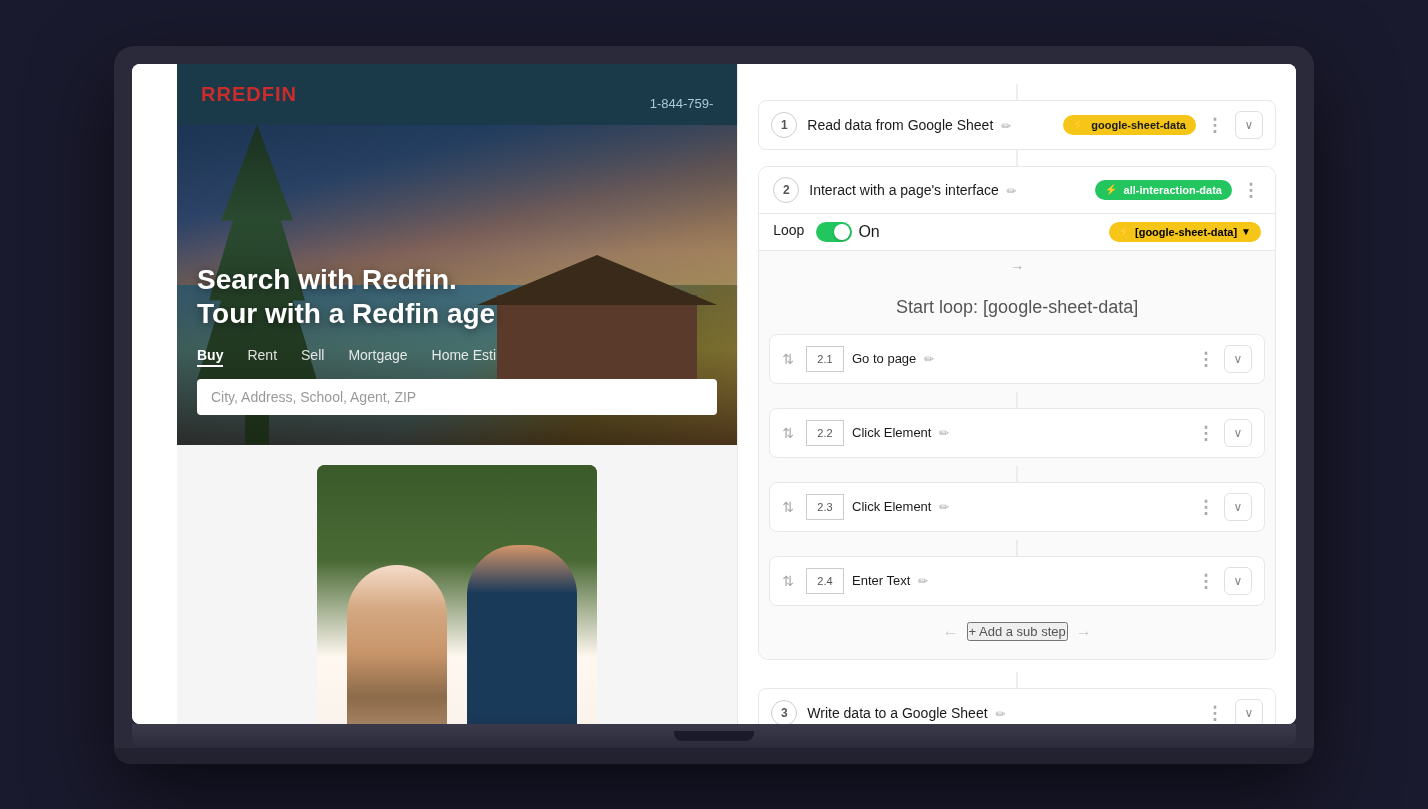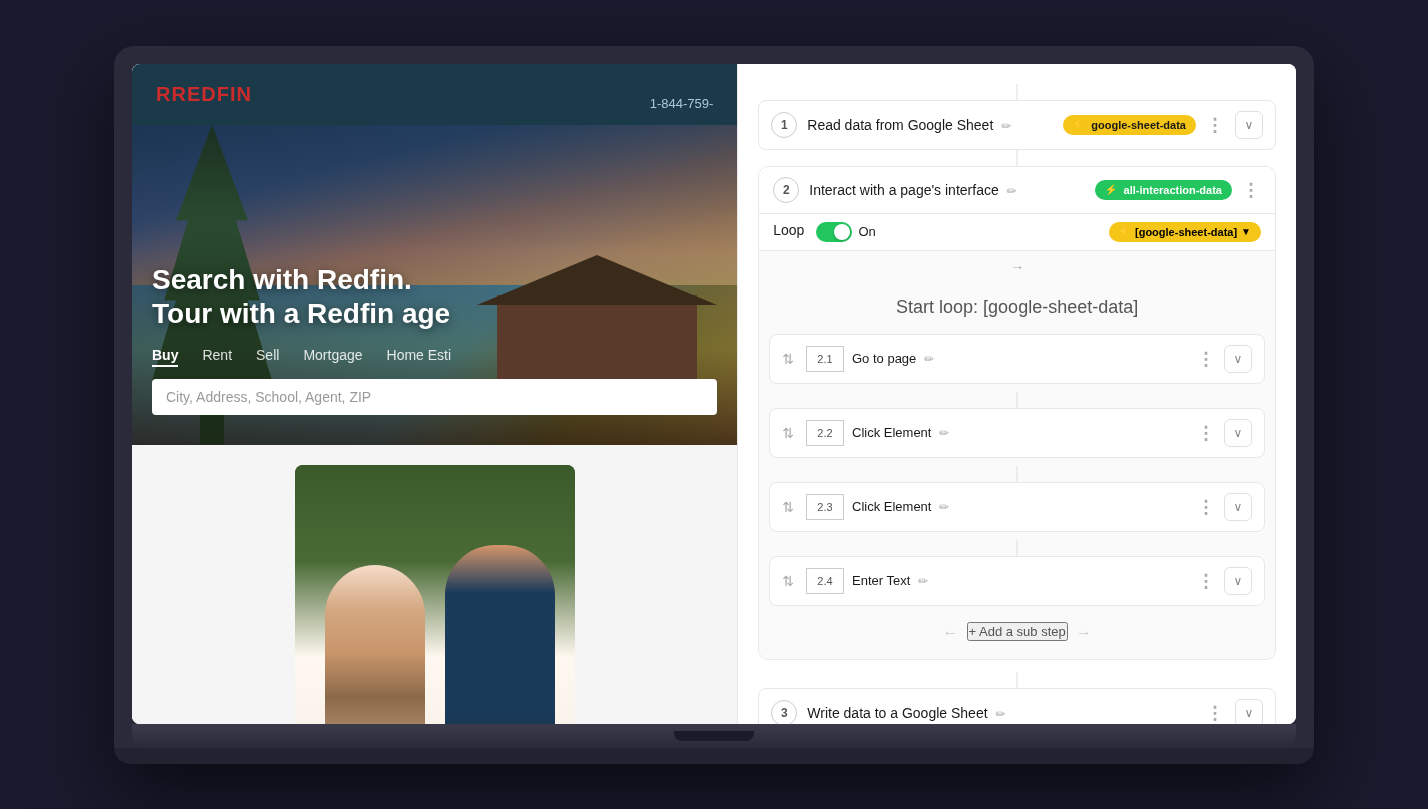--- a/index.html
+++ b/index.html
@@ -31,20 +31,21 @@
       position: relative;
     }
 
     
     .left-panel {
       width: 52%;
       height: 100%;
       background: #fff;
       overflow: hidden;
       position: relative;
+      padding-left: 45px;
     }
 
     .redfin-header {
       background: #1a3a4a;
       padding: 14px 24px;
       display: flex;
       align-items: center;
       justify-content: space-between;
     }
 
@@ -342,21 +343,21 @@
       height: 16px;
       background: #fff;
       border-radius: 50%;
       position: absolute;
       top: 2px;
       right: 2px;
       box-shadow: 0 1px 3px rgba(0,0,0,0.2);
     }
 
     .toggle-text {
-      font-size: 13px;
+      font-size: 16px;
       color: #1a1a1a;
     }
 
     .loop-tag {
       margin-left: auto;
       display: flex;
       align-items: center;
       gap: 4px;
       background: #f5c518;
       padding: 4px 10px;

